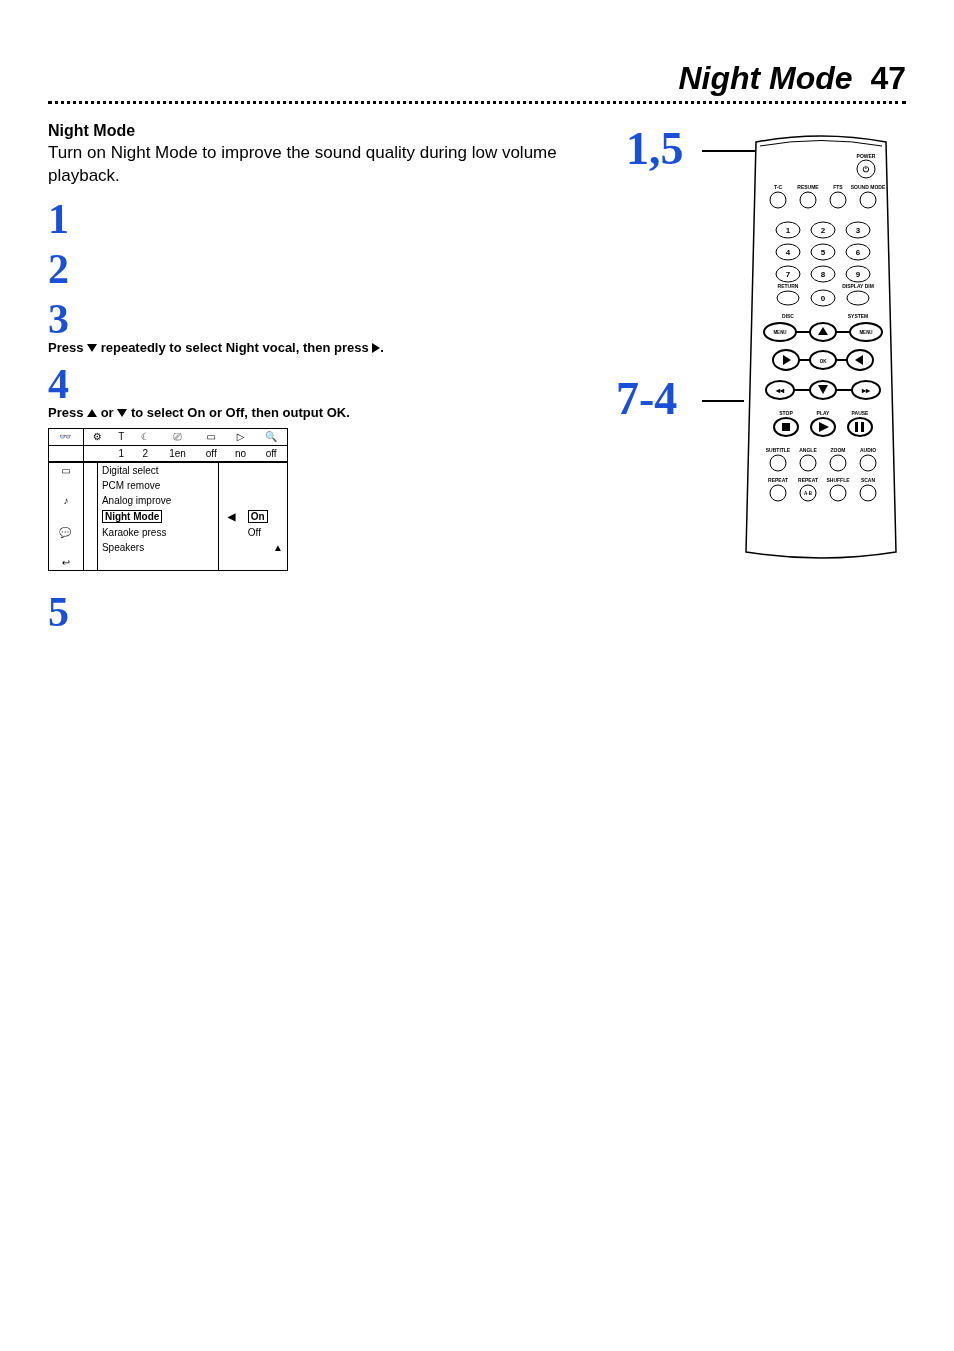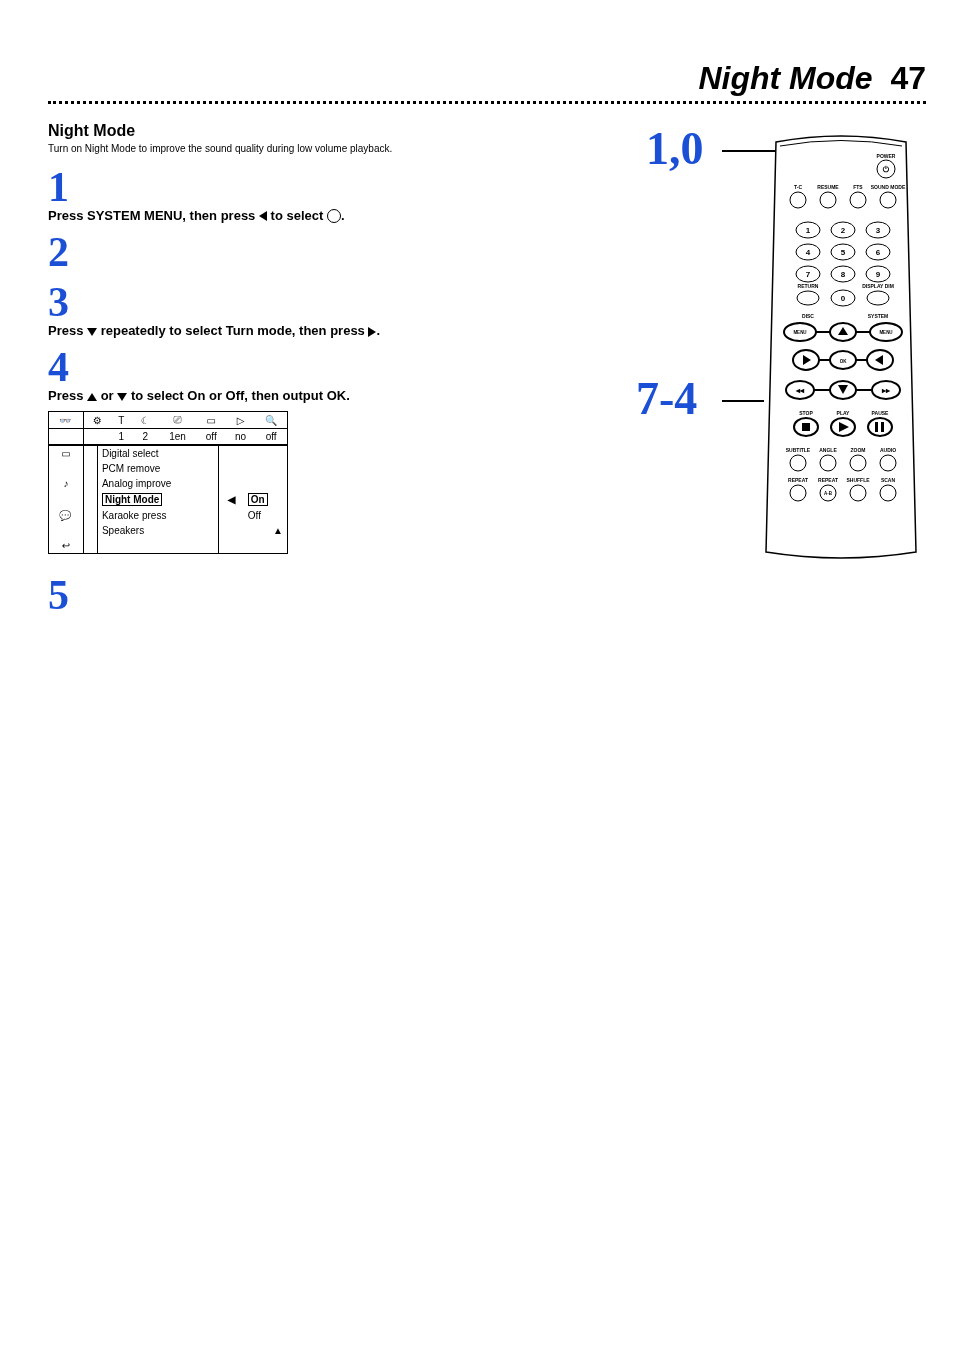--- a/index.html
+++ b/index.html
@@ -4,21 +4,21 @@
 <style>
   body {
     margin: 0;
     padding: 0;
     font-family: "Helvetica Neue", Arial, sans-serif;
     background: #fff;
     color: #000;
     width: 954px;
   }
   .page {
-    padding: 60px 28px 40px 48px;
+    padding: 60px 48px 40px 48px;
     box-sizing: border-box;
     width: 954px;
   }
   .header {
     text-align: right;
     font-style: italic;
     font-weight: 700;
     font-size: 32px;
     margin-bottom: 4px;
   }
@@ -42,21 +42,21 @@
     width: 300px;
     flex: 0 0 300px;
     position: relative;
   }
   h3.sec-heading {
     font-size: 16px;
     margin: 0 0 2px 0;
   }
   p.intro {
     margin: 0 0 10px 0;
-    font-size: 10px;
+    font-size: 17px;
     line-height: 1.35;
   }
   .stepnum {
     font-family: Georgia, "Times New Roman", serif;
     font-weight: 700;
     font-size: 42px;
     color: #1a4fd6;
     line-height: 1;
     margin: 8px 0 0 0;
   }
@@ -130,34 +130,28 @@
     <span class="pagenum">47</span>
   </div>
   <hr class="dotted">
 
   <div class="cols">
     <div class="maincol">
       <h3 class="sec-heading">Night Mode</h3>
       <p class="intro">Turn on Night Mode to improve the sound quality during low volume playback.</p>
 
       <div class="stepnum">1</div>
-      <p class="stepline">
-        <span>Press SYSTEM MENU, then press </span>
-        <span class="tri tri-left"></span>
-        <span> to select </span>
-        <span class="gear-icon"></span>.
-      </p>
 
       <div class="stepnum">2</div>
 
       <div class="stepnum">3</div>
       <p class="stepline">
         <span>Press </span>
         <span class="tri tri-down"></span>
-        <span> repeatedly to select Turn mode, then press </span>
+        <span> repeatedly to select Night vocal, then press </span>
         <span class="tri tri-right"></span>.
       </p>
 
       <div class="stepnum">4</div>
       <p class="stepline">
         <span>Press </span>
         <span class="tri tri-up"></span>
         <span> or </span>
         <span class="tri tri-down"></span>
         <span> to select On or Off, then output OK.</span>
@@ -242,21 +236,21 @@
                 </tr>
         </tbody>
             </table>
         </div>
       </div>
 
       <div class="stepnum" style="margin-top:20px;">5</div>
     </div>
 
     <div class="sidecol">
-      <div class="callout" style="top:0; left:20px;">1,0</div>
+      <div class="callout" style="top:0; left:20px;">1,5</div>
       <div class="callout-line" style="top:28px; left:96px; width:60px;"></div>
 
       <div class="callout" style="top:250px; left:10px;">7-4</div>
       <div class="callout-line" style="top:278px; left:96px; width:42px;"></div>
 
       <div class="remote">
         <svg viewBox="0 0 170 430">
 
           <path d="M20 10 Q85 -2 150 10 L160 420 Q85 432 10 420 Z" fill="#fff" stroke="#000" stroke-width="1.5"></path>
           <path d="M24 14 Q85 3 146 14" fill="none" stroke="#000" stroke-width="1"></path>

